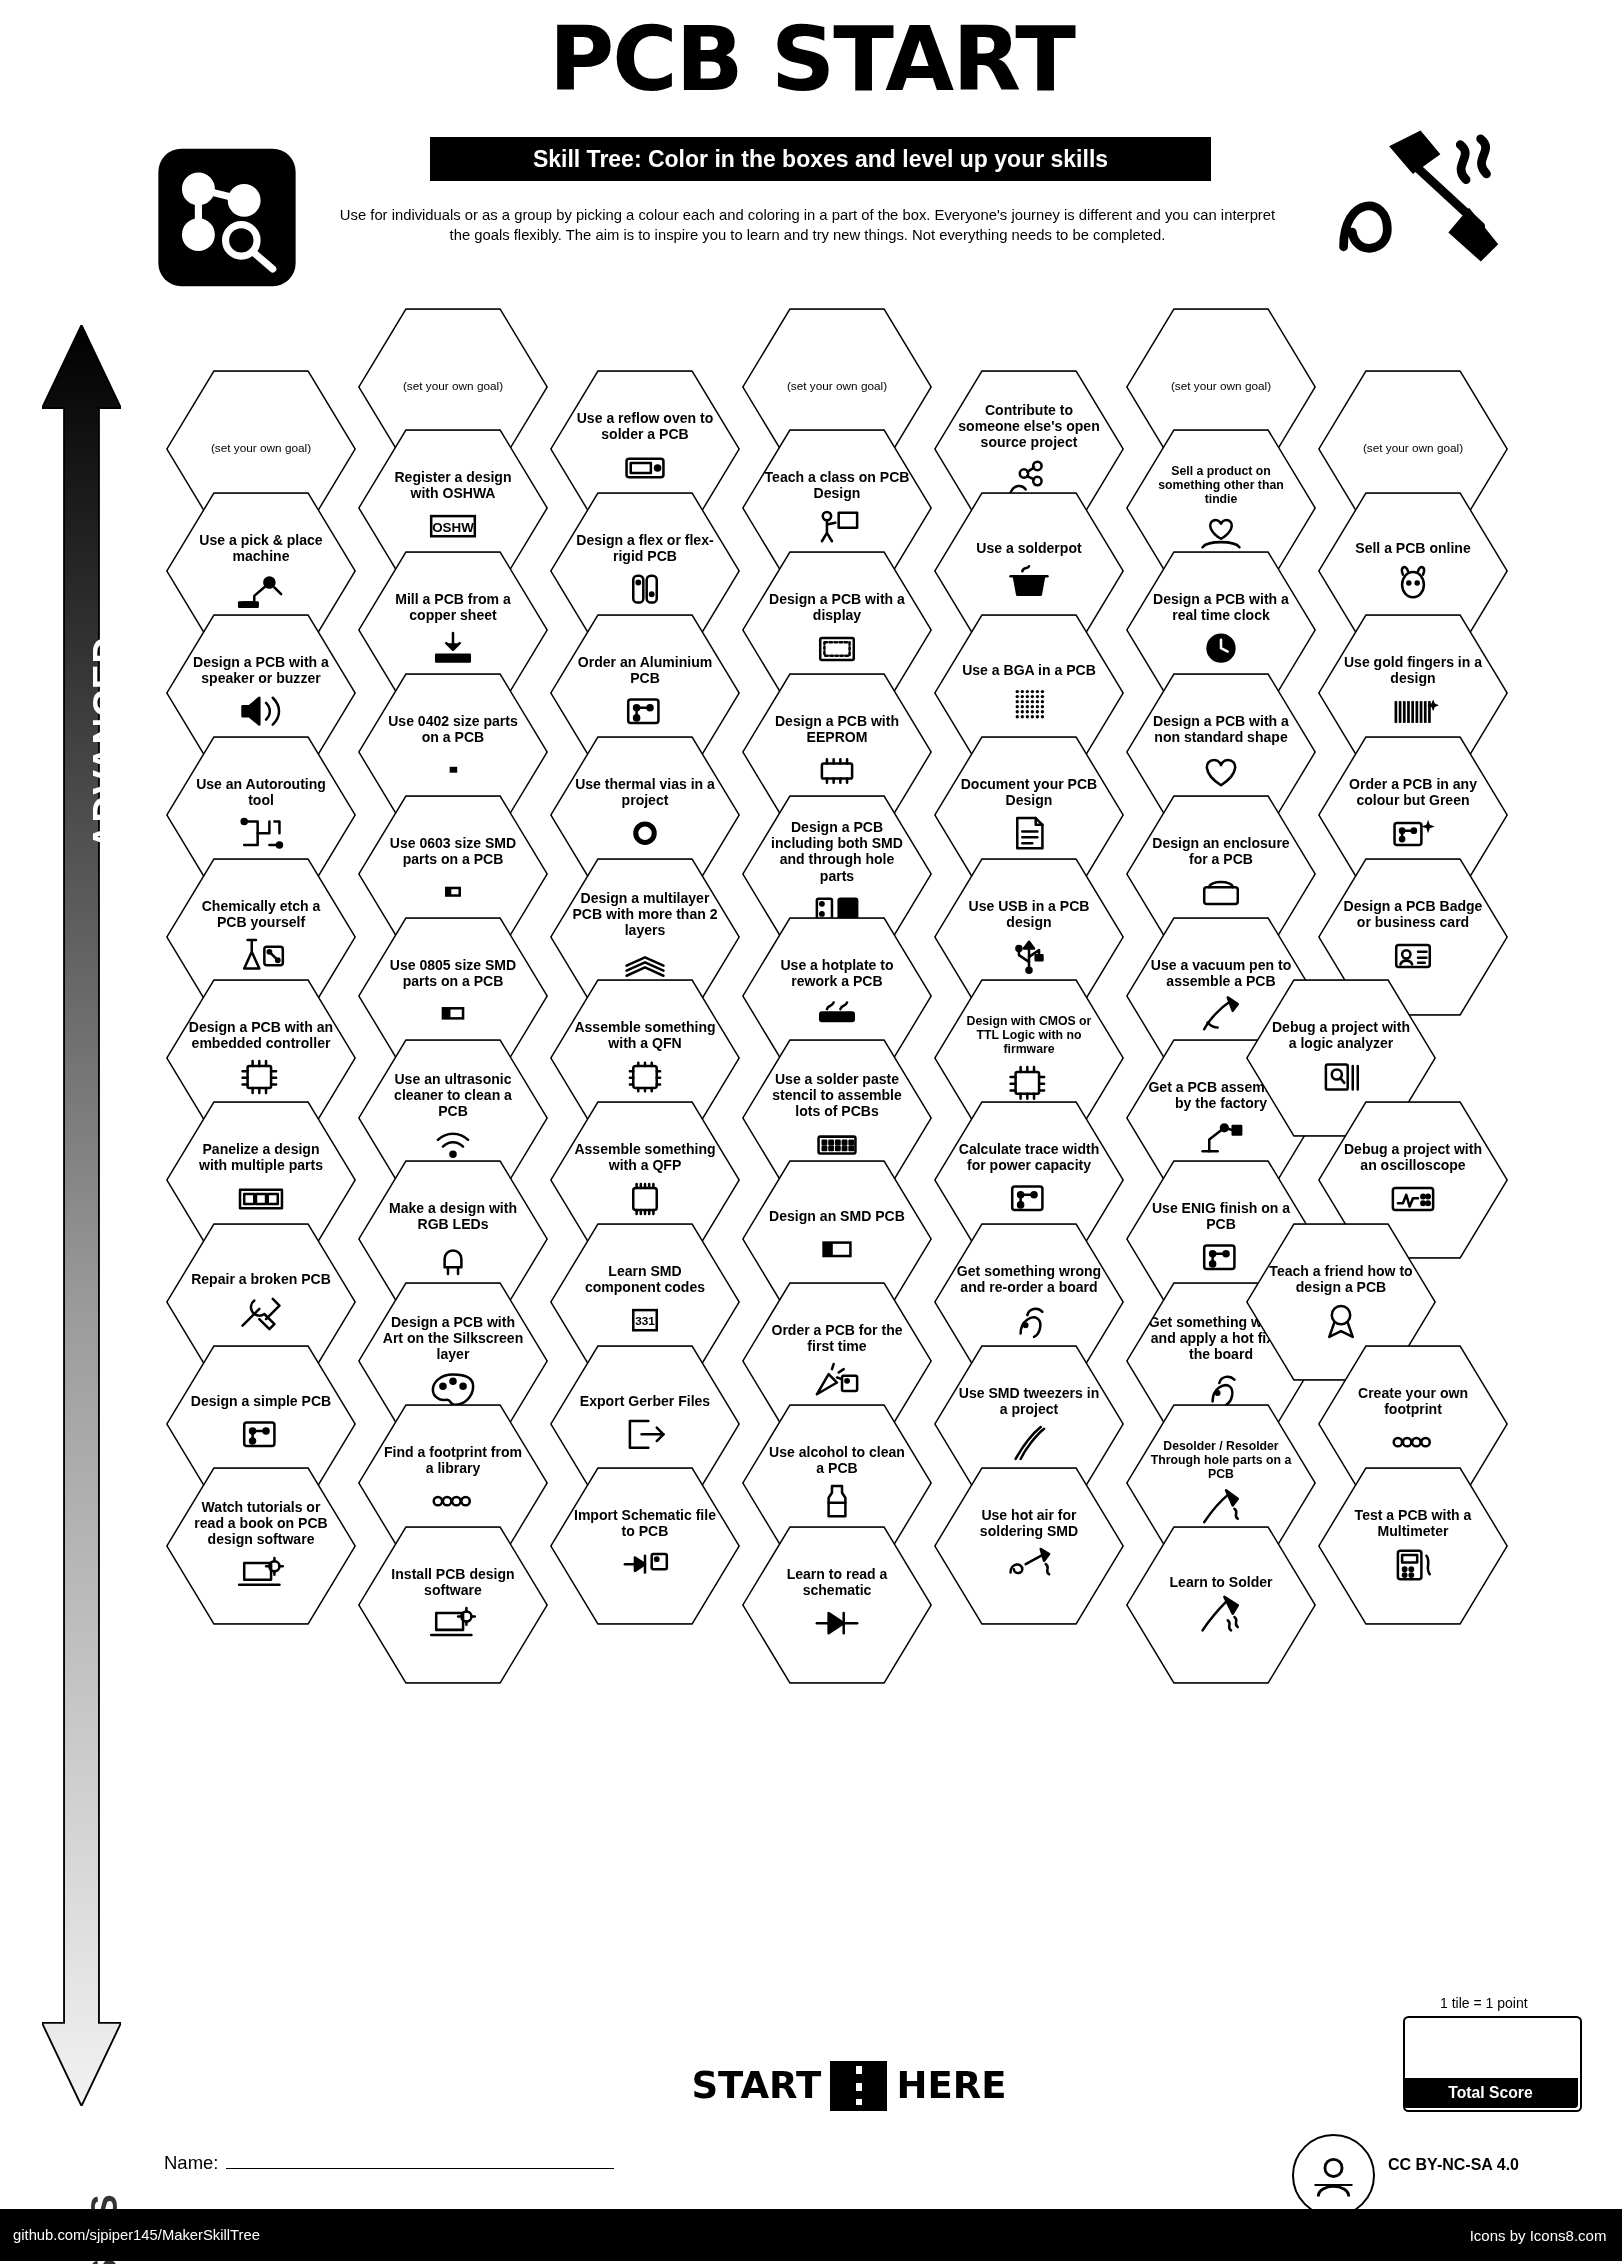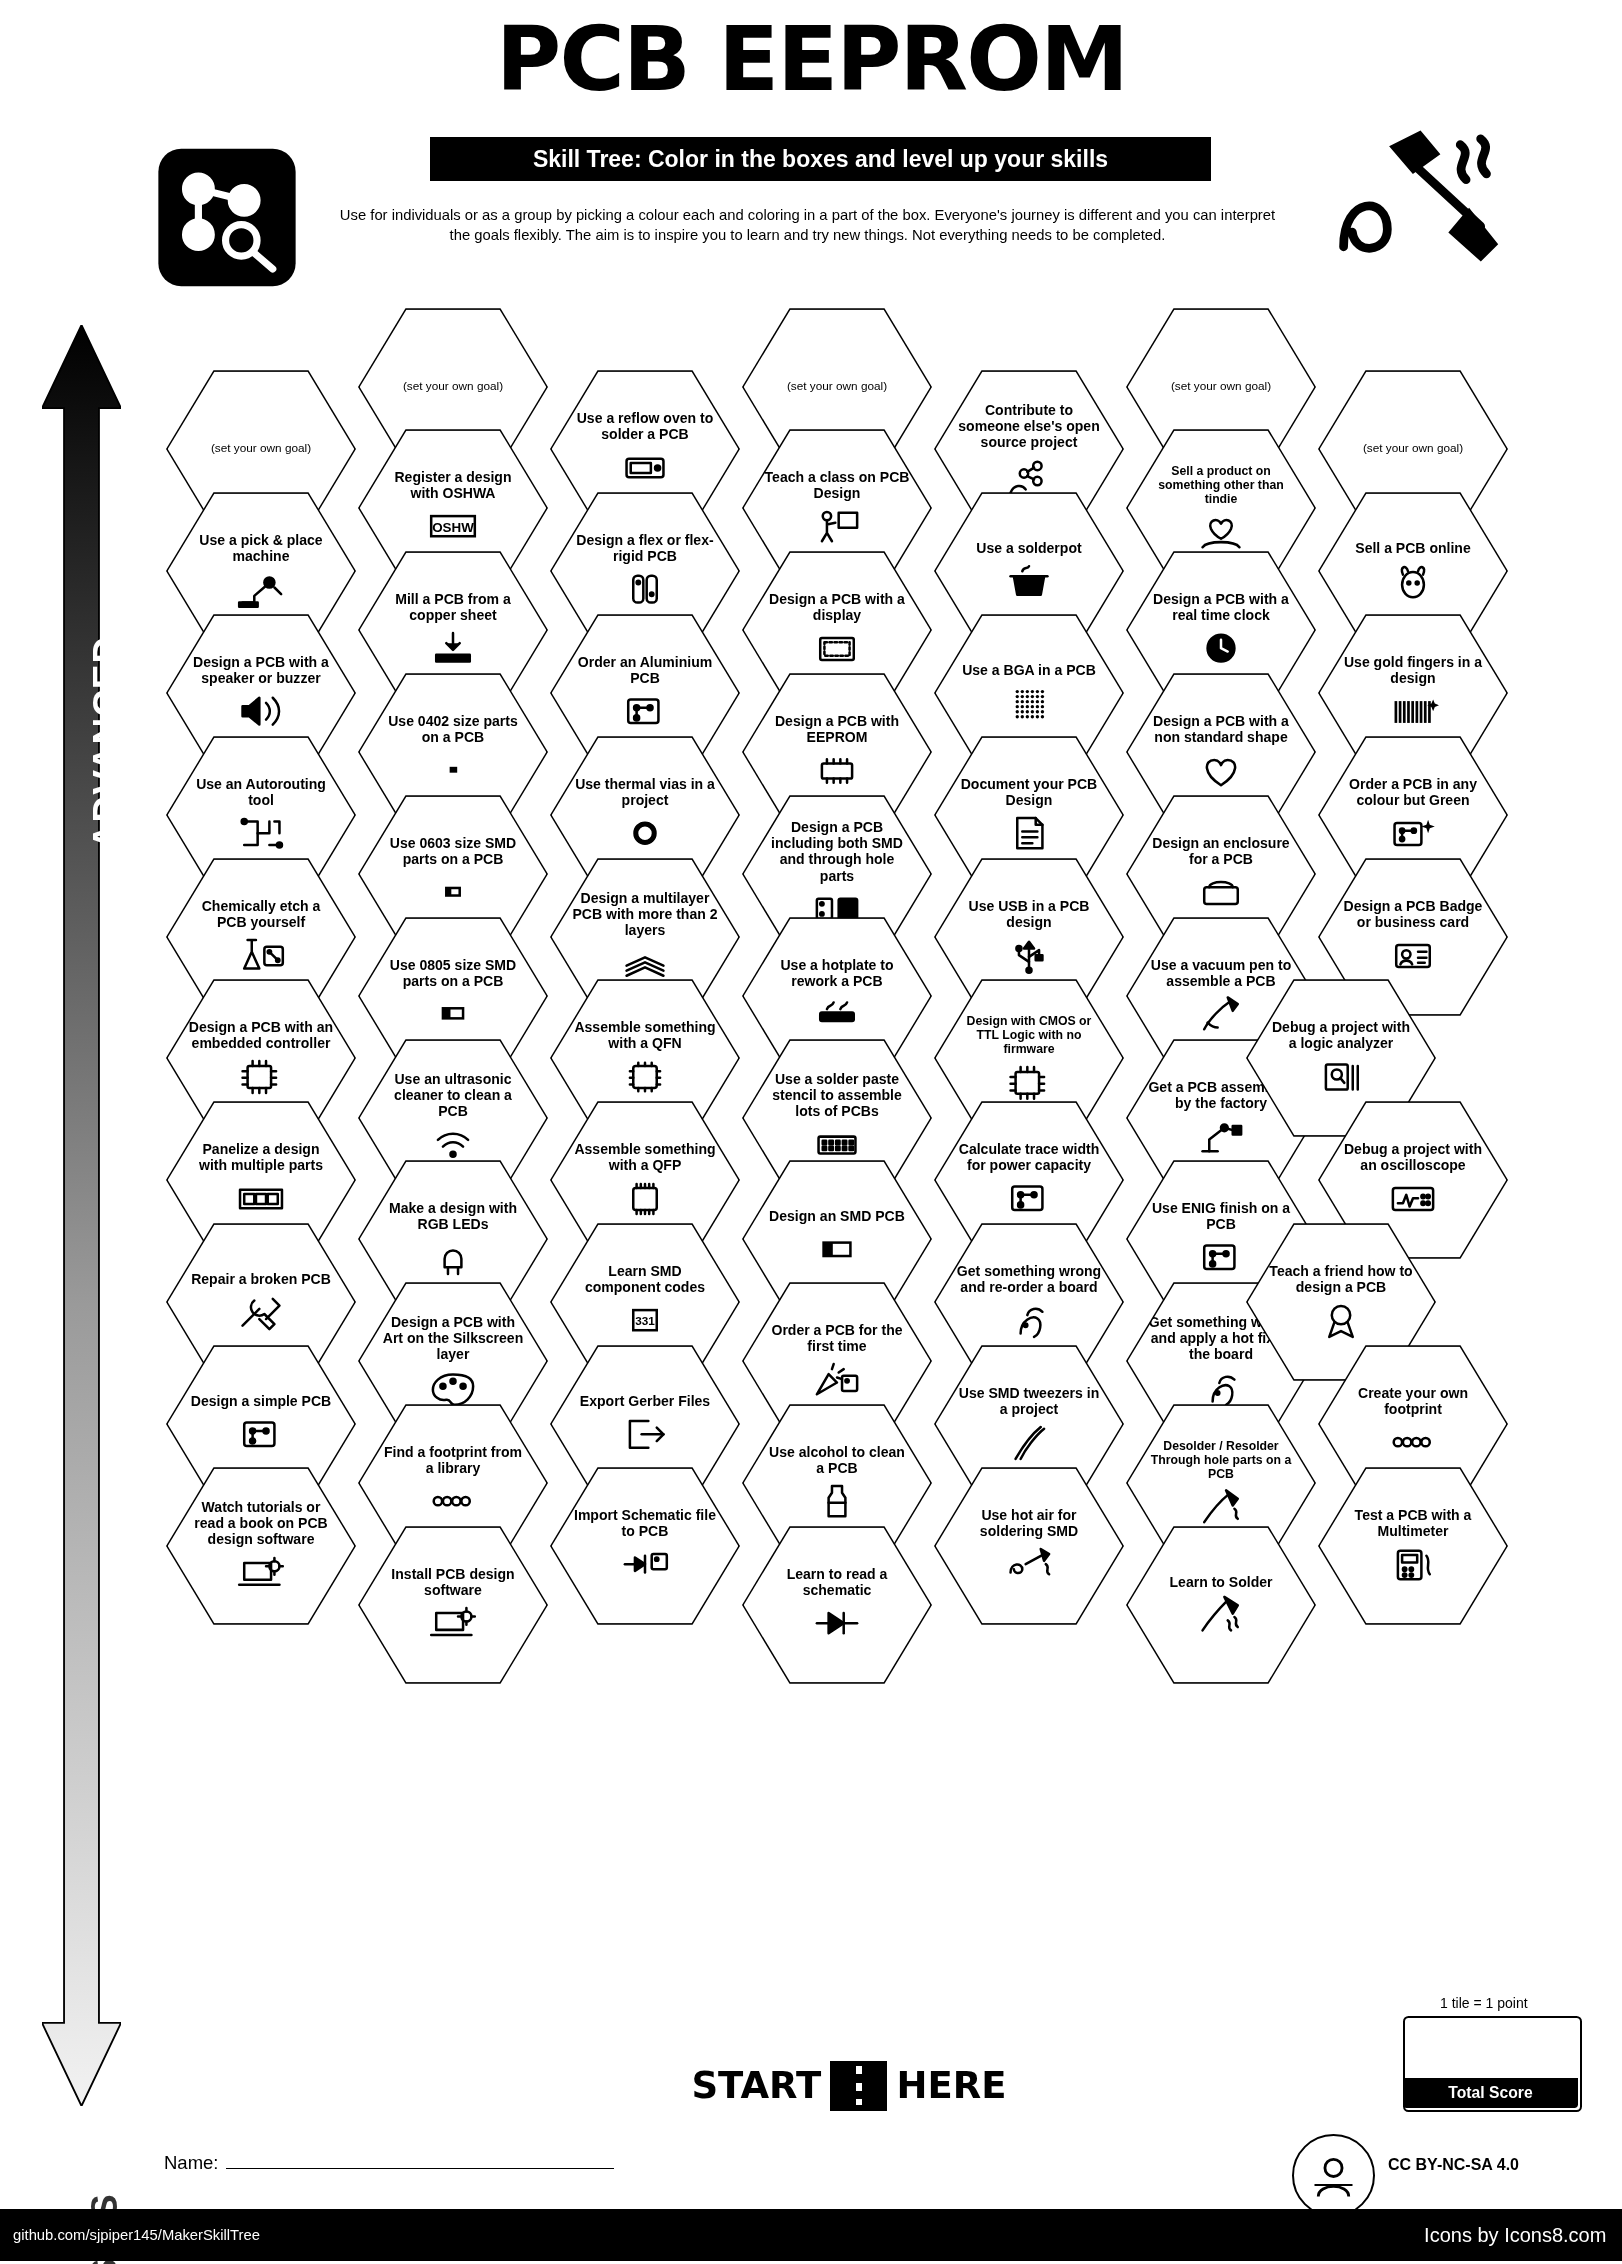--- a/index.html
+++ b/index.html
@@ -85,26 +85,26 @@
     display:flex;align-items:center;justify-content:center;}
   #cc-text{position:absolute;left:1388px;top:2156px;font-size:16px;font-weight:bold;}
 
   
   #footer{
     position:absolute;left:0;top:2209px;width:1623px;height:52px;background:#000;color:#fff;
     display:flex;align-items:center;
   }
   #footer .f-left{position:absolute;left:13px;font-size:14.8px;}
   #footer .f-mid{width:100%;text-align:center;font-size:20px;font-weight:bold;letter-spacing:0.3px;}
-  #footer .f-right{position:absolute;right:16.6px;font-size:20px;padding-left:46px;}
+  #footer .f-right{position:absolute;right:16.6px;font-size:15px;padding-left:46px;}
 </style>
 </head>
 <body>
 
-<div id="title">PCB EEPROM</div>
+<div id="title">PCB START</div>
 <div id="subtitle-bar">Skill Tree:  Color in the boxes and level up your skills</div>
 <div id="intro">Use for individuals or as a group by picking a colour each and coloring in a part of the box.  Everyone's journey is different and you can interpret the goals flexibly.  The aim is to inspire you to learn and try new things. Not everything needs to be completed.</div>
 
 <div id="logo-left">
   <svg viewBox="0 0 100 100" width="148" height="143">
     <rect x="2" y="2" width="96" height="96" rx="16" fill="#000"></rect>
     <g stroke="#fff" stroke-width="5" fill="none" stroke-linecap="round">
       <circle cx="30" cy="30" r="9" fill="#fff"></circle>
       <circle cx="62" cy="38" r="9" fill="#fff"></circle>
       <circle cx="30" cy="62" r="9" fill="#fff"></circle>

